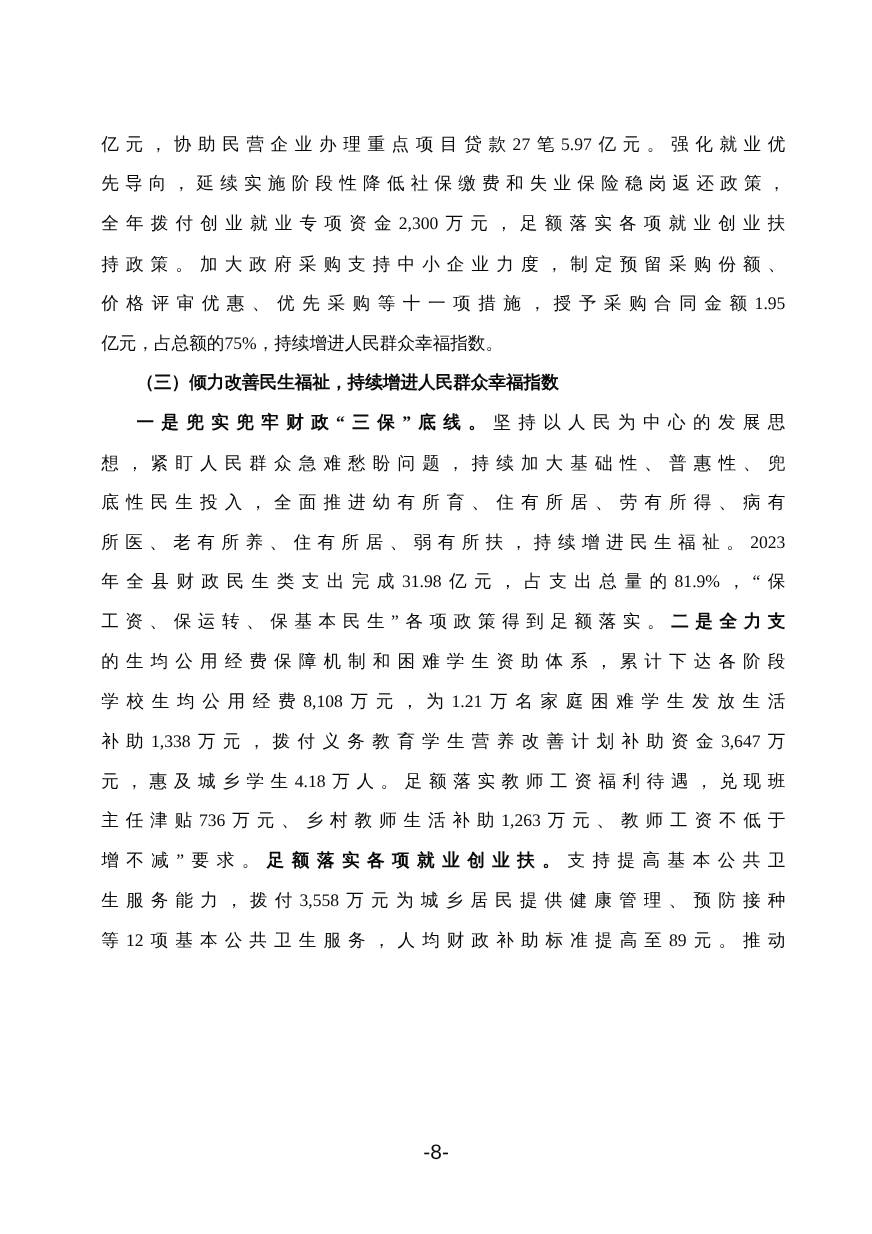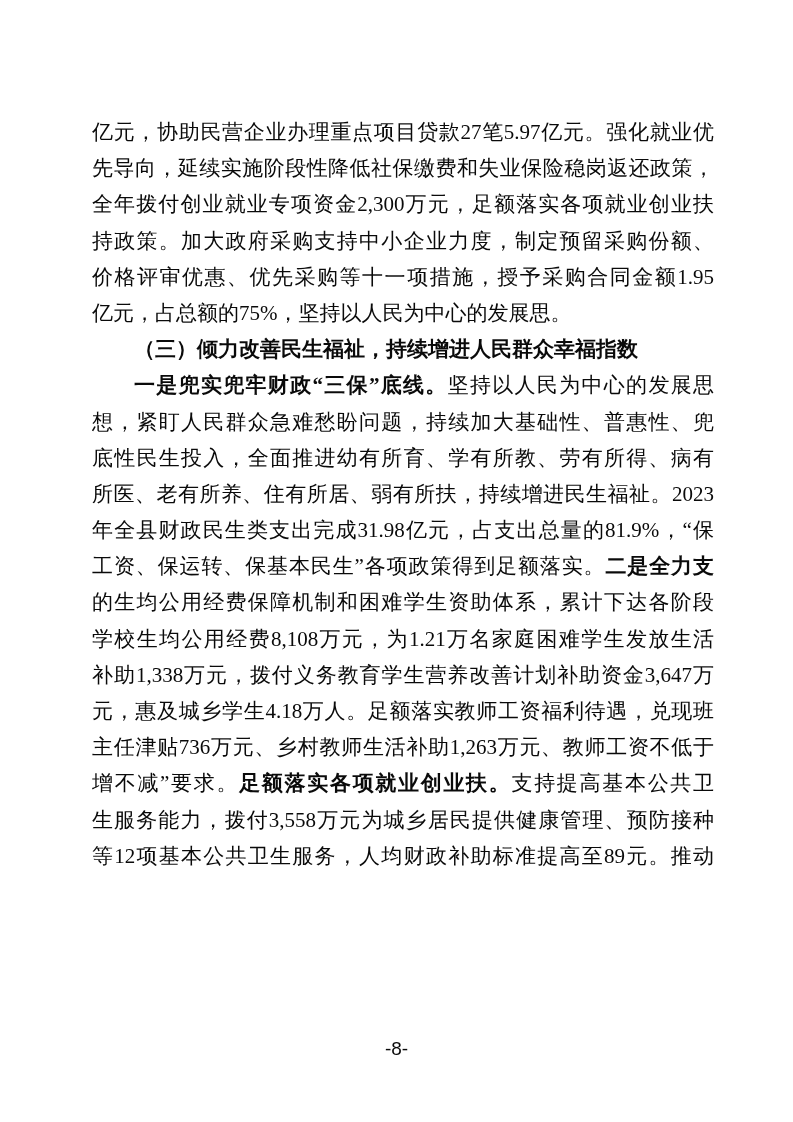--- a/index.html
+++ b/index.html
@@ -13,21 +13,21 @@
     color: #0a0a0a;
     overflow: hidden;
   }
   .content {
     position: absolute;
     left: 92px;
     top: 114px;
     width: 622px;
   }
   .line {
-    font-size: 21px;
+    font-size: 16px;
     line-height: 36.2px;
     height: 36.2px;
     overflow: hidden;
     text-align: justify;
     text-align-last: justify;
     text-justify: inter-character;
   }
   .line.no-just {
     text-align: left;
     text-align-last: left;
@@ -53,25 +53,25 @@
 </head>
 <body>
 
 <div class="page">
   <div class="content">
       <div class="line"><span>亿元，协助民营企业办理重点项目贷款27笔5.97亿元。强化就业优</span></div>
       <div class="line"><span>先导向，延续实施阶段性降低社保缴费和失业保险稳岗返还政策，</span></div>
       <div class="line"><span>全年拨付创业就业专项资金2,300万元，足额落实各项就业创业扶</span></div>
       <div class="line"><span>持政策。加大政府采购支持中小企业力度，制定预留采购份额、</span></div>
       <div class="line"><span>价格评审优惠、优先采购等十一项措施，授予采购合同金额1.95</span></div>
-      <div class="line no-just"><span>亿元，占总额的75%，坚持以人民为中心的发展思。</span></div>
+      <div class="line no-just"><span>亿元，占总额的75%，持续增进人民群众幸福指数。</span></div>
       <div class="line no-just indent heading"><span class="bold">（三）倾力改善民生福祉，持续增进人民群众幸福指数</span></div>
       <div class="line indent"><span class="bold">一是兜实兜牢财政“三保”底线。</span><span>坚持以人民为中心的发展思</span></div>
       <div class="line"><span>想，紧盯人民群众急难愁盼问题，持续加大基础性、普惠性、兜</span></div>
-      <div class="line"><span>底性民生投入，全面推进幼有所育、学有所教、劳有所得、病有</span></div>
+      <div class="line"><span>底性民生投入，全面推进幼有所育、住有所居、劳有所得、病有</span></div>
       <div class="line"><span>所医、老有所养、住有所居、弱有所扶，持续增进民生福祉。2023</span></div>
       <div class="line"><span>年全县财政民生类支出完成31.98亿元，占支出总量的81.9%，“保</span></div>
       <div class="line"><span>工资、保运转、保基本民生”各项政策得到足额落实。</span><span class="bold">二是全力支</span></div>
       <div class="line"><span>的生均公用经费保障机制和困难学生资助体系，累计下达各阶段</span></div>
       <div class="line"><span>学校生均公用经费8,108万元，为1.21万名家庭困难学生发放生活</span></div>
       <div class="line"><span>补助1,338万元，拨付义务教育学生营养改善计划补助资金3,647万</span></div>
       <div class="line"><span>元，惠及城乡学生4.18万人。足额落实教师工资福利待遇，兑现班</span></div>
       <div class="line"><span>主任津贴736万元、乡村教师生活补助1,263万元、教师工资不低于</span></div>
       <div class="line"><span>增不减”要求。</span><span class="bold">足额落实各项就业创业扶。</span><span>支持提高基本公共卫</span></div>
       <div class="line"><span>生服务能力，拨付3,558万元为城乡居民提供健康管理、预防接种</span></div>

